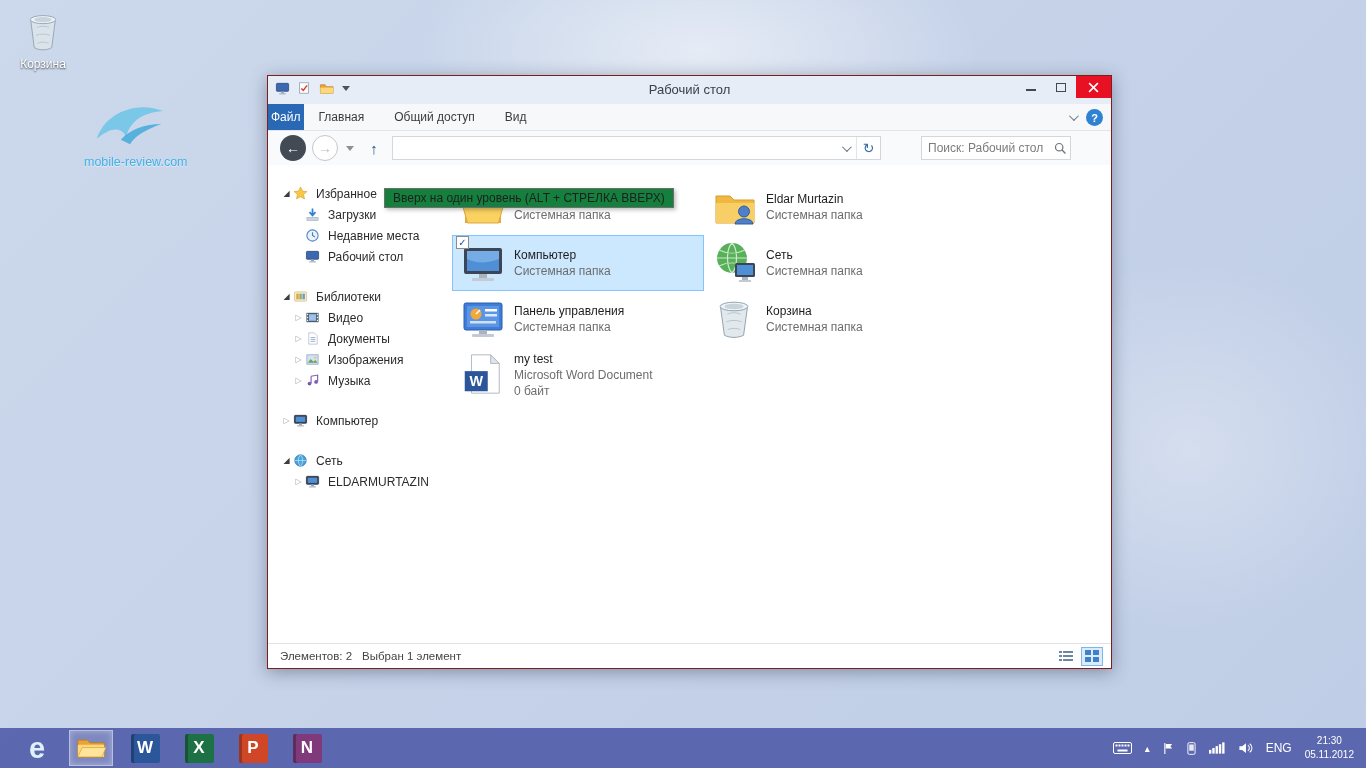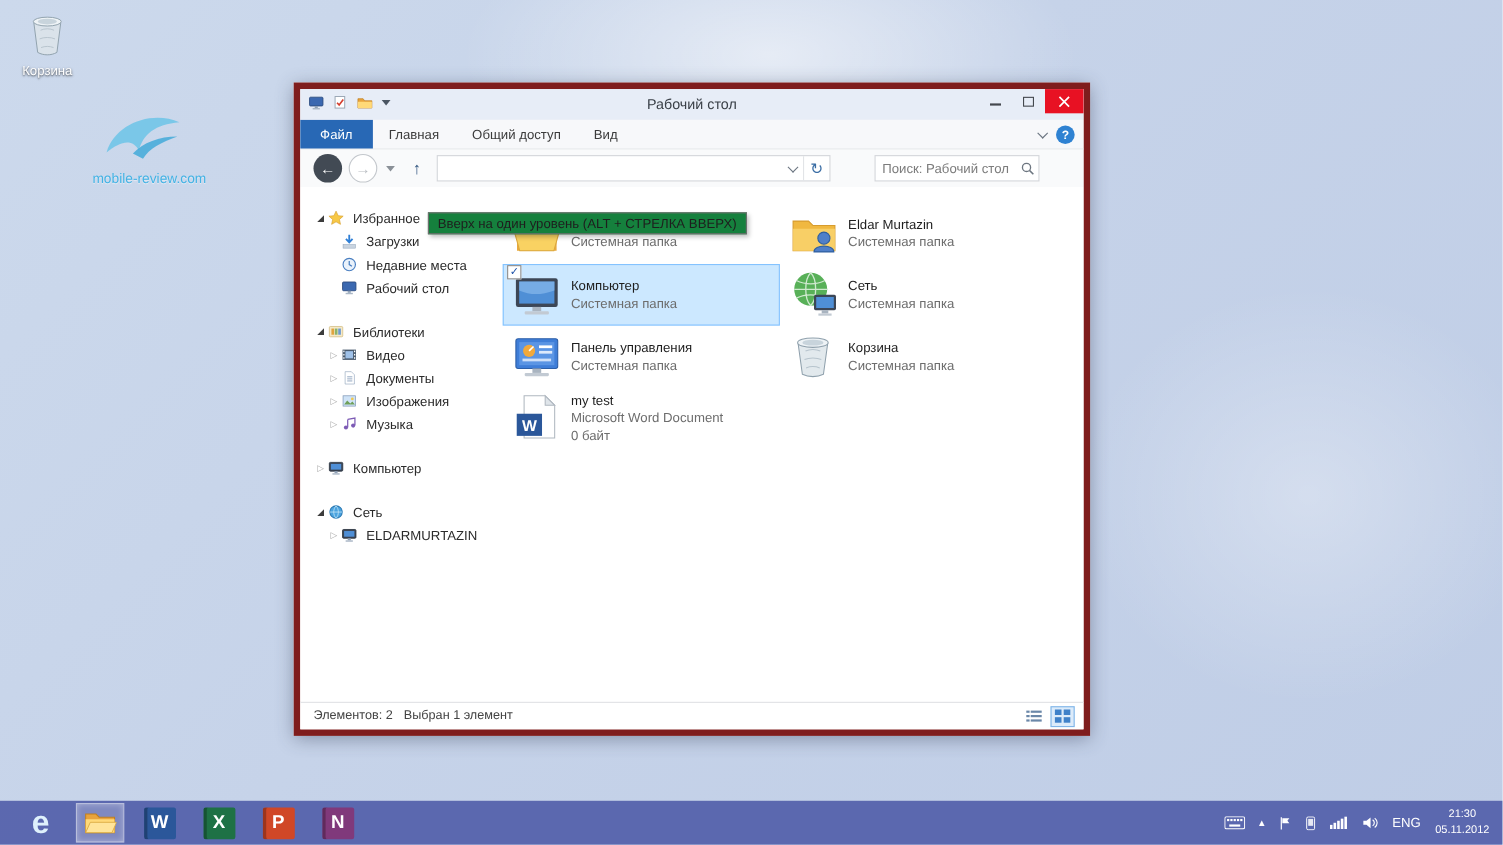--- a/index.html
+++ b/index.html
@@ -18,40 +18,40 @@
   
   .desk-icon { position:absolute; left:10px; top:8px; width:66px; text-align:center;
     color:#fff; text-shadow:0 1px 2px rgba(0,0,0,.75); cursor:default; }
   .desk-icon .glyph { display:inline-block; width:42px; height:46px; }
 
   
   .watermark { position:absolute; left:84px; top:96px; width:130px; text-align:left; }
   .watermark .wm-text { color:#42b2e4; font-size:12.5px; text-shadow:0 1px 1px rgba(255,255,255,.6); }
 
   
-  .window { position:absolute; left:267px; top:75px; width:724px; height:594px;
-    background:#fff; border:6px solid #7f1d1d; box-shadow:0 3px 16px rgba(50,60,85,.45);
+  .window { position:absolute; left:267px; top:75px; width:845px; height:594px;
+    background:#fff; border:1px solid #7f1d1d; box-shadow:0 3px 16px rgba(50,60,85,.45);
     display:flex; flex-direction:column; }
 
   .titlebar { height:28px; background:#e7edf7; position:relative; flex:none; }
   .qat { position:absolute; left:6px; top:4px; display:flex; align-items:center; gap:6px; z-index:2; }
   .qat .qi { width:16px; height:16px; display:inline-flex; align-items:center; justify-content:center; }
   .qat .qat-chev { width:0; height:0; border-left:4px solid transparent; border-right:4px solid transparent; border-top:5px solid #4a5562; margin-left:2px; }
   .win-title { position:absolute; left:0; right:0; top:6px; text-align:center;
     font-size:13px; color:#3a4048; }
   .caption { position:absolute; right:0; top:0; display:flex; z-index:3; }
   .cap-btn { width:30px; height:22px; display:flex; align-items:center; justify-content:center; }
   .cap-min .bar { width:10px; height:2px; background:#44484e; margin-top:6px; }
   .cap-max .box { width:10px; height:9px; border:1px solid #44484e; }
   .cap-close { width:35px; background:#e81123; }
 
   .ribbon-tabs { height:27px; background:#f7f8fa; border-bottom:1px solid #e3e5e8;
     display:flex; align-items:stretch; flex:none; position:relative; }
   .rtab { padding:0 15px; display:flex; align-items:center; font-size:12px; color:#3b3b3b; }
-  .rtab.file { background:#2868b5; color:#fff; padding:0 18px; }
+  .rtab.file { background:#2868b5; color:#fff; padding:0 3px; }
   .ribbon-right { position:absolute; right:8px; top:0; height:27px; display:flex; align-items:center; gap:10px; }
   .chev-down { width:7px; height:7px; border-right:1.6px solid #6b7580; border-bottom:1.6px solid #6b7580; transform:rotate(45deg) translateY(-2px); }
   .help-btn { width:17px; height:17px; border-radius:50%; background:#2f82d2; color:#fff;
     font-size:11px; font-weight:bold; display:flex; align-items:center; justify-content:center; }
 
   .navbar { height:34px; background:#f9fafb; display:flex; align-items:center;
     padding:0 40px 0 12px; gap:6px; flex:none; position:relative; }
   .circ { width:26px; height:26px; border-radius:50%; display:flex; align-items:center;
     justify-content:center; font-size:14px; flex:none; }
   .circ.back { background:#424a54; color:#fff; }

